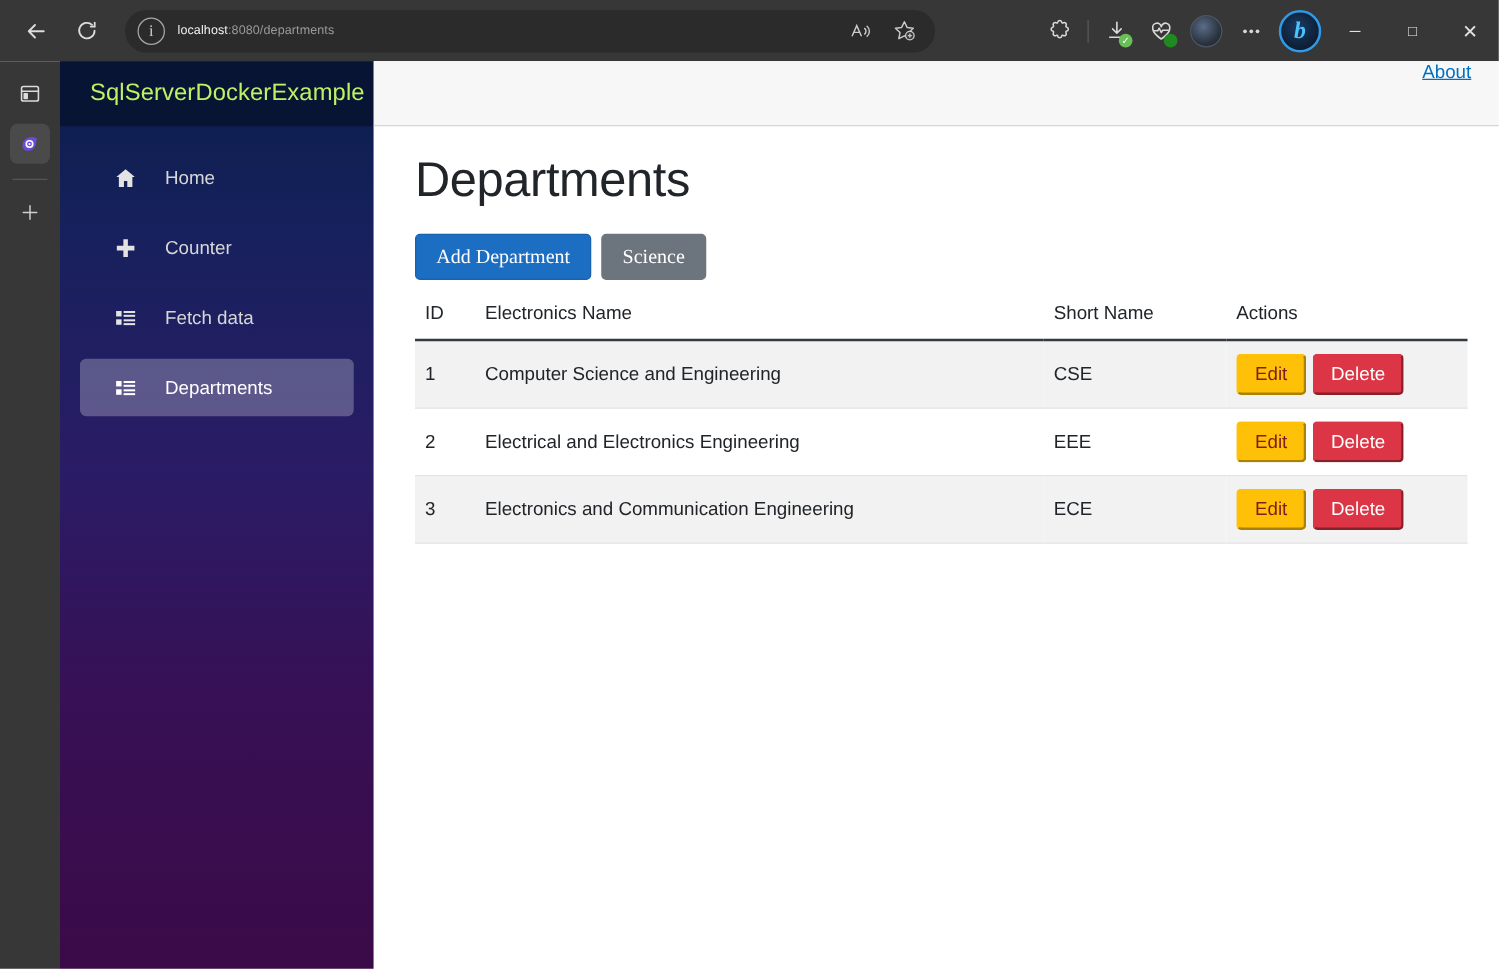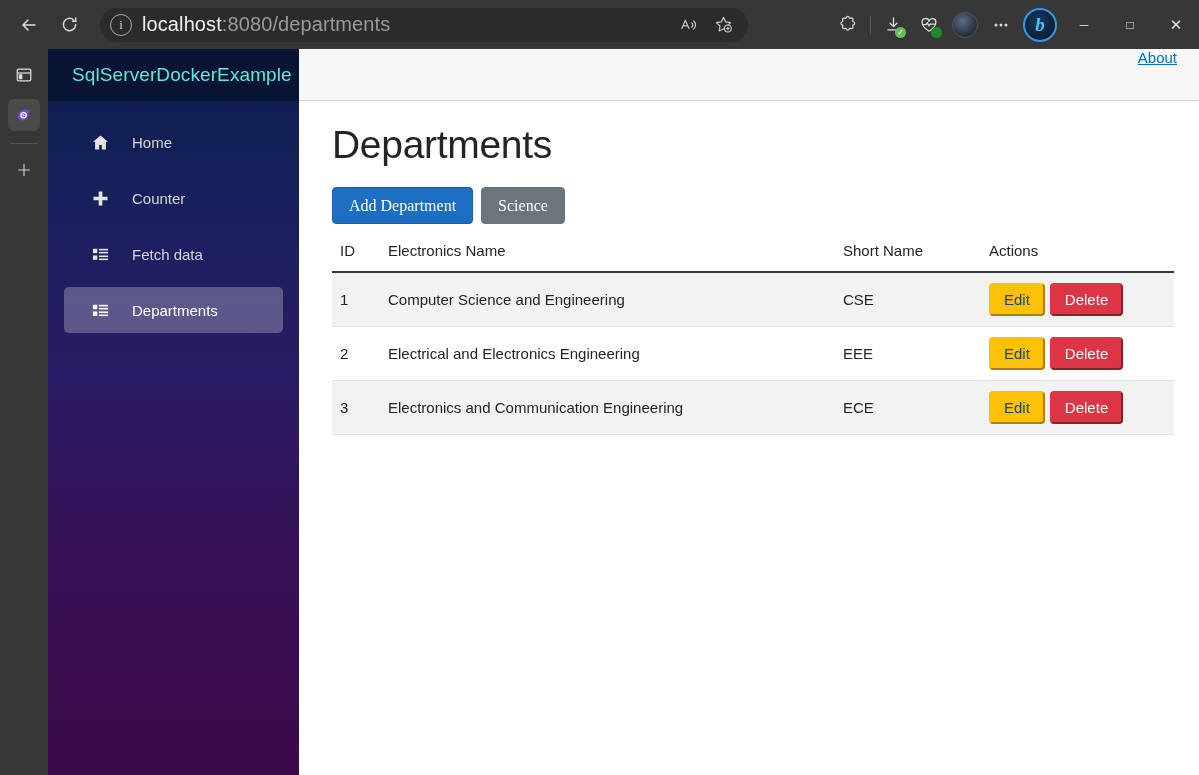--- a/index.html
+++ b/index.html
@@ -37,21 +37,21 @@
     display: flex; align-items: center;
     padding: 0 10px;
   }
   .info-icon {
     width: 22px; height: 22px; flex: 0 0 22px;
     border: 1.4px solid #a9a9a9; border-radius: 50%;
     color: #cfcfcf; font-size: 13px; font-family: "Liberation Serif", serif;
     display: flex; align-items: center; justify-content: center;
     margin-right: 10px;
   }
-  .url-text { font-size: 20px; color: #9a9a9a; white-space: nowrap; letter-spacing: .1px; }
+  .url-text { font-size: 10px; color: #9a9a9a; white-space: nowrap; letter-spacing: .1px; }
   .url-host { color: #f0f0f0; }
   .addr-icons { margin-left: auto; display: flex; align-items: center; gap: 4px; }
   .addr-icon {
     width: 30px; height: 30px; border-radius: 4px;
     display: flex; align-items: center; justify-content: center;
     color: #c9c9c9;
   }
   .chrome-right {
     margin-left: auto;
     display: flex; align-items: center;
@@ -113,21 +113,21 @@
     width: 251px; height: 726px;
     background: linear-gradient(180deg, #0b1d4a 0%, #16215c 18%, #2a1c66 45%, #371055 70%, #3b0a48 100%);
   }
   .brand {
     height: 52px;
     background: #071434;
     display: flex; align-items: center;
     padding-left: 24px;
   }
   .brand-title {
-    color: #5eead4; font-size: 19px; letter-spacing: .1px;
+    color: #bef264; font-size: 19px; letter-spacing: .1px;
   }
   .nav-list { padding-top: 18px; }
   .nav-item {
     height: 46px; margin: 0 16px;
     border-radius: 5px;
     display: flex; align-items: center;
     padding-left: 26px;
     color: #d7d7d7; font-size: 15px;
     margin-bottom: 10px;
     text-align: right;
@@ -161,21 +161,21 @@
   }
   .btn-row { display: flex; gap: 8px; margin-bottom: 18px; }
   .btn {
     border: 1px solid transparent; border-radius: 4px;
     font-size: 16px; padding: 8px 16px;
     font-family: Liberation Serif, serif;
     line-height: 1.2;
   }
   .btn-primary { background: #1b6ec2; border-color: #1861ac; color: #fff; }
   .btn-secondary { background: #6c757d; border-color: #6c757d; color: #fff; }
-  .btn-warning { background: #ffc107; border-color: #ffc107; color: #0c4a6e; padding: 6px 13px; font-size: 15px; border-radius: 4px; }
+  .btn-warning { background: #ffc107; border-color: #ffc107; color: #7f1d1d; padding: 6px 13px; font-size: 15px; border-radius: 4px; }
   .btn-danger { background: #dc3545; border-color: #dc3545; color: #fff; padding: 6px 13px; font-size: 15px; border-radius: 4px; }
 
   table.dept-table {
     width: 842px; border-collapse: collapse;
   }
   table.dept-table th {
     text-align: left; font-size: 15px; font-weight: normal; color: #212529;
     padding: 0 8px 12px 8px;
     border-bottom: 2px solid #343a40;
   }

